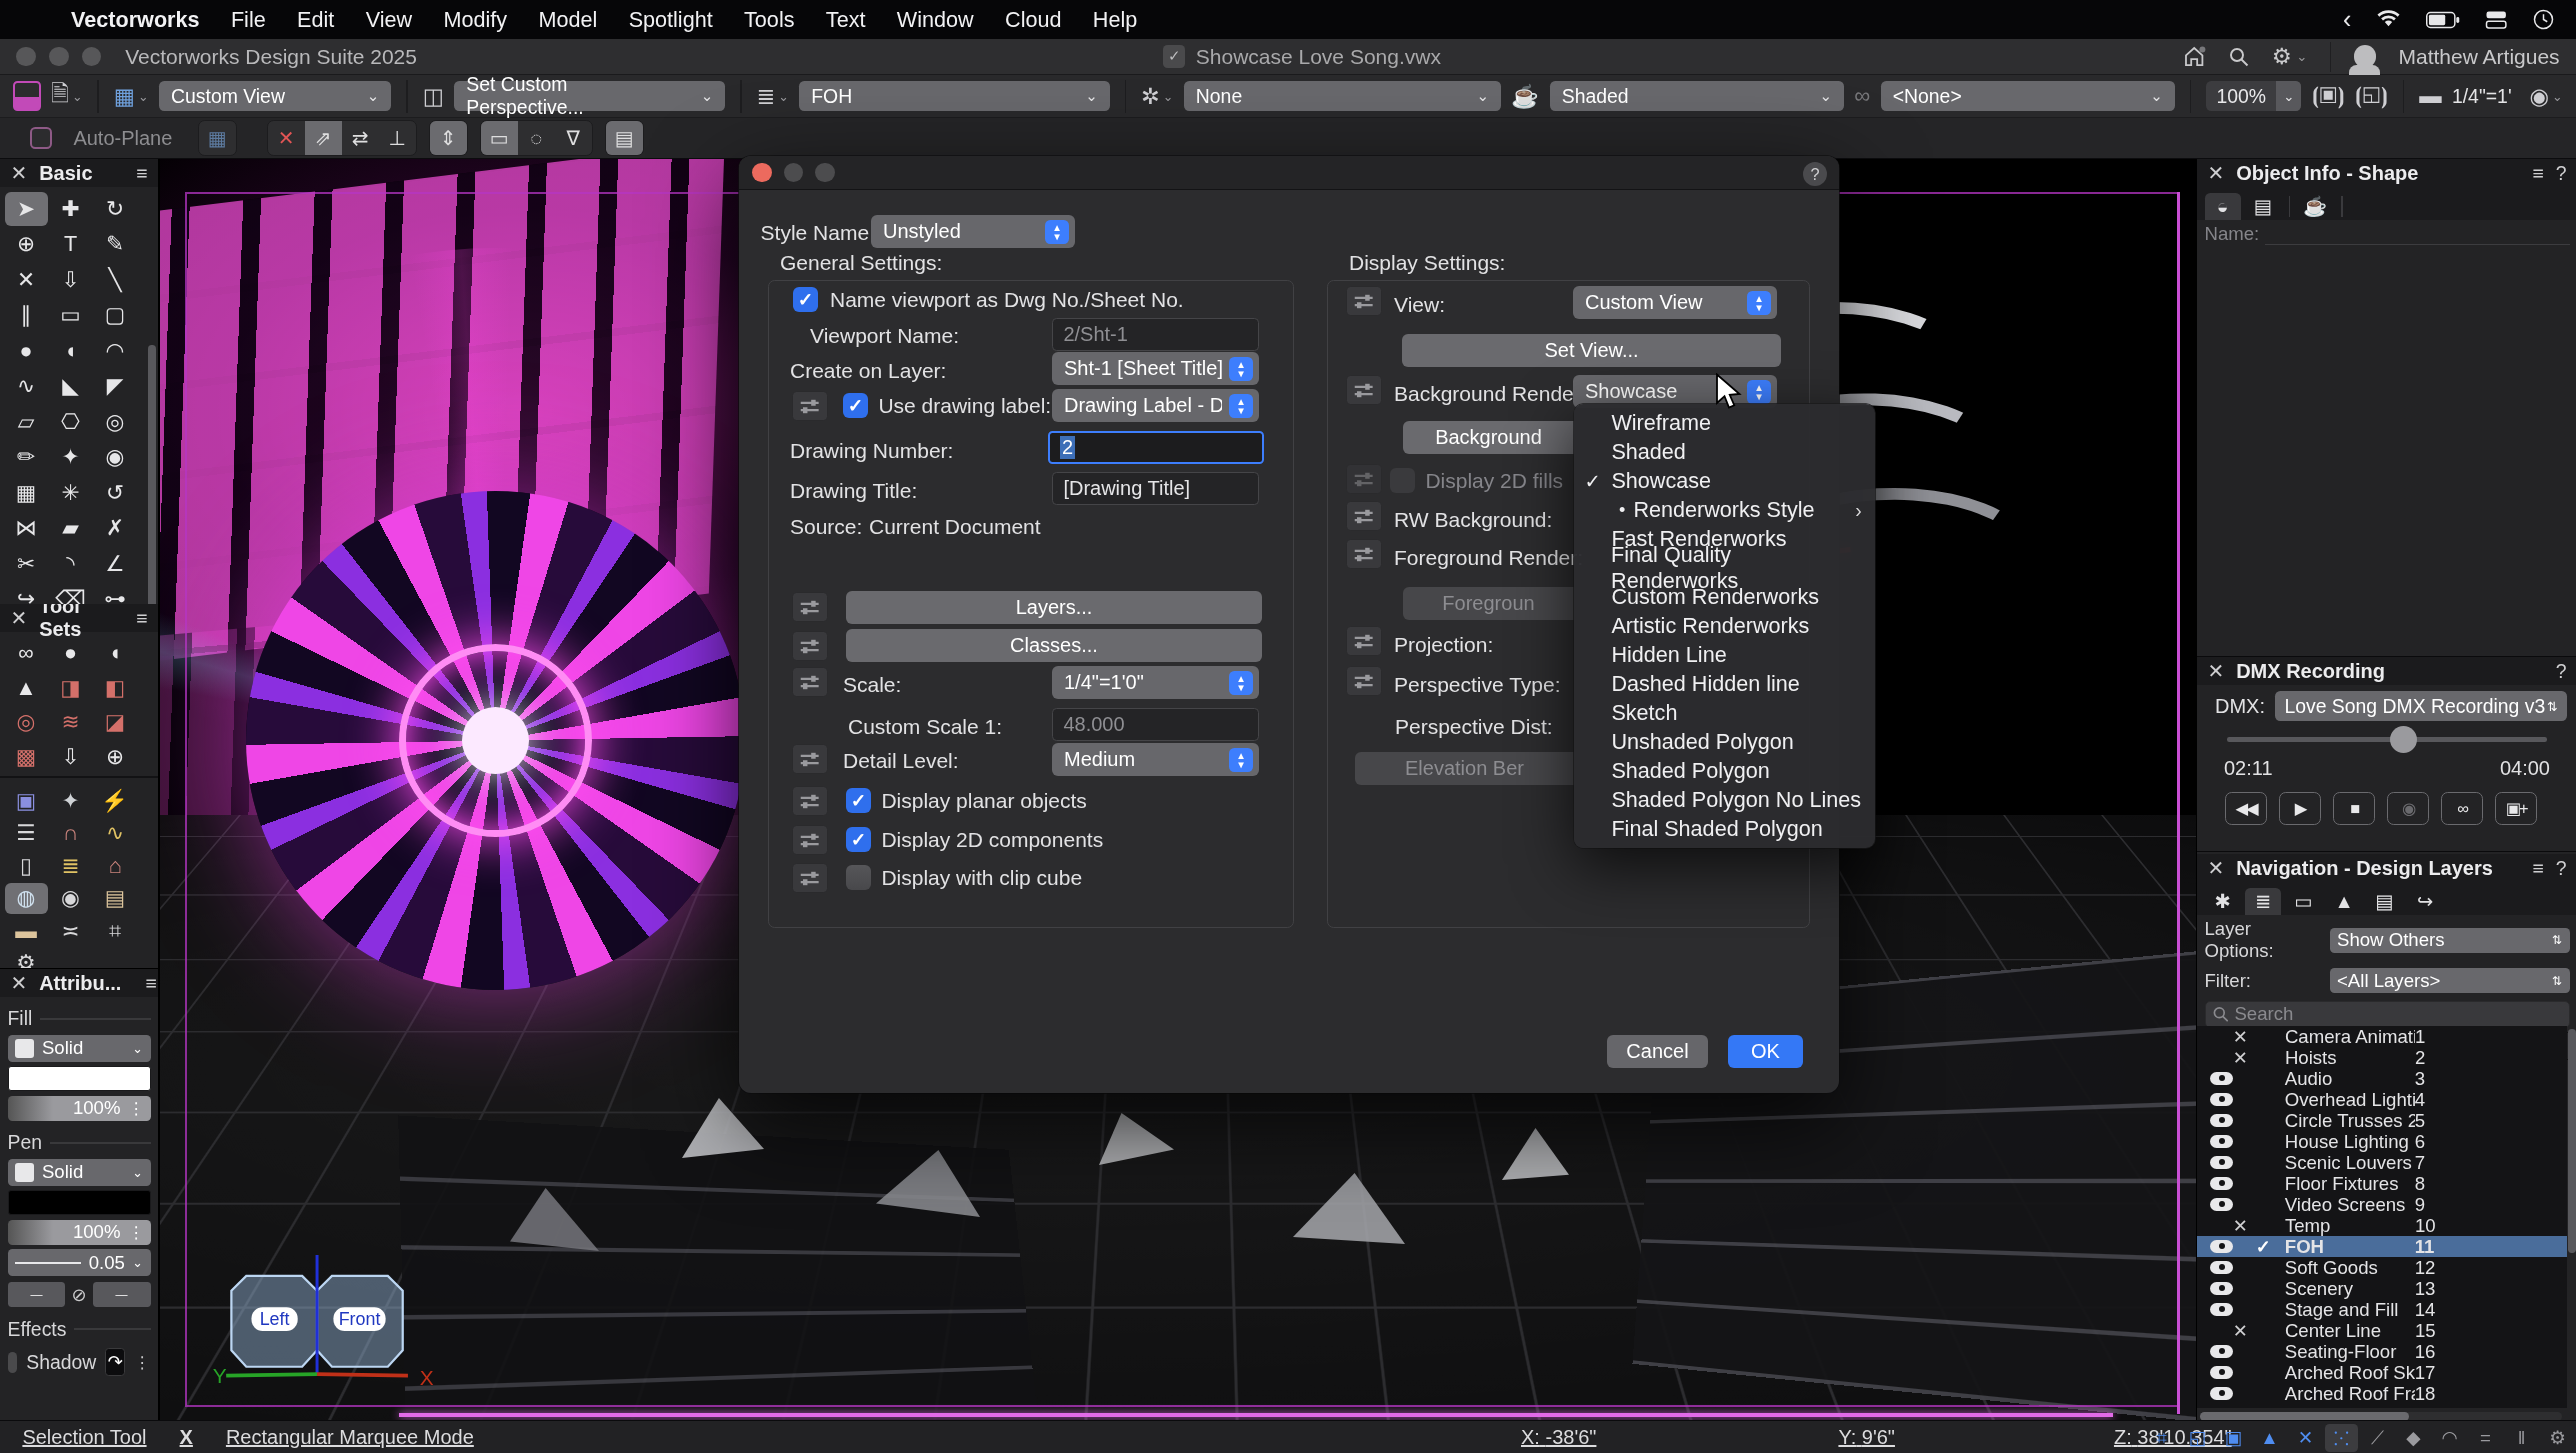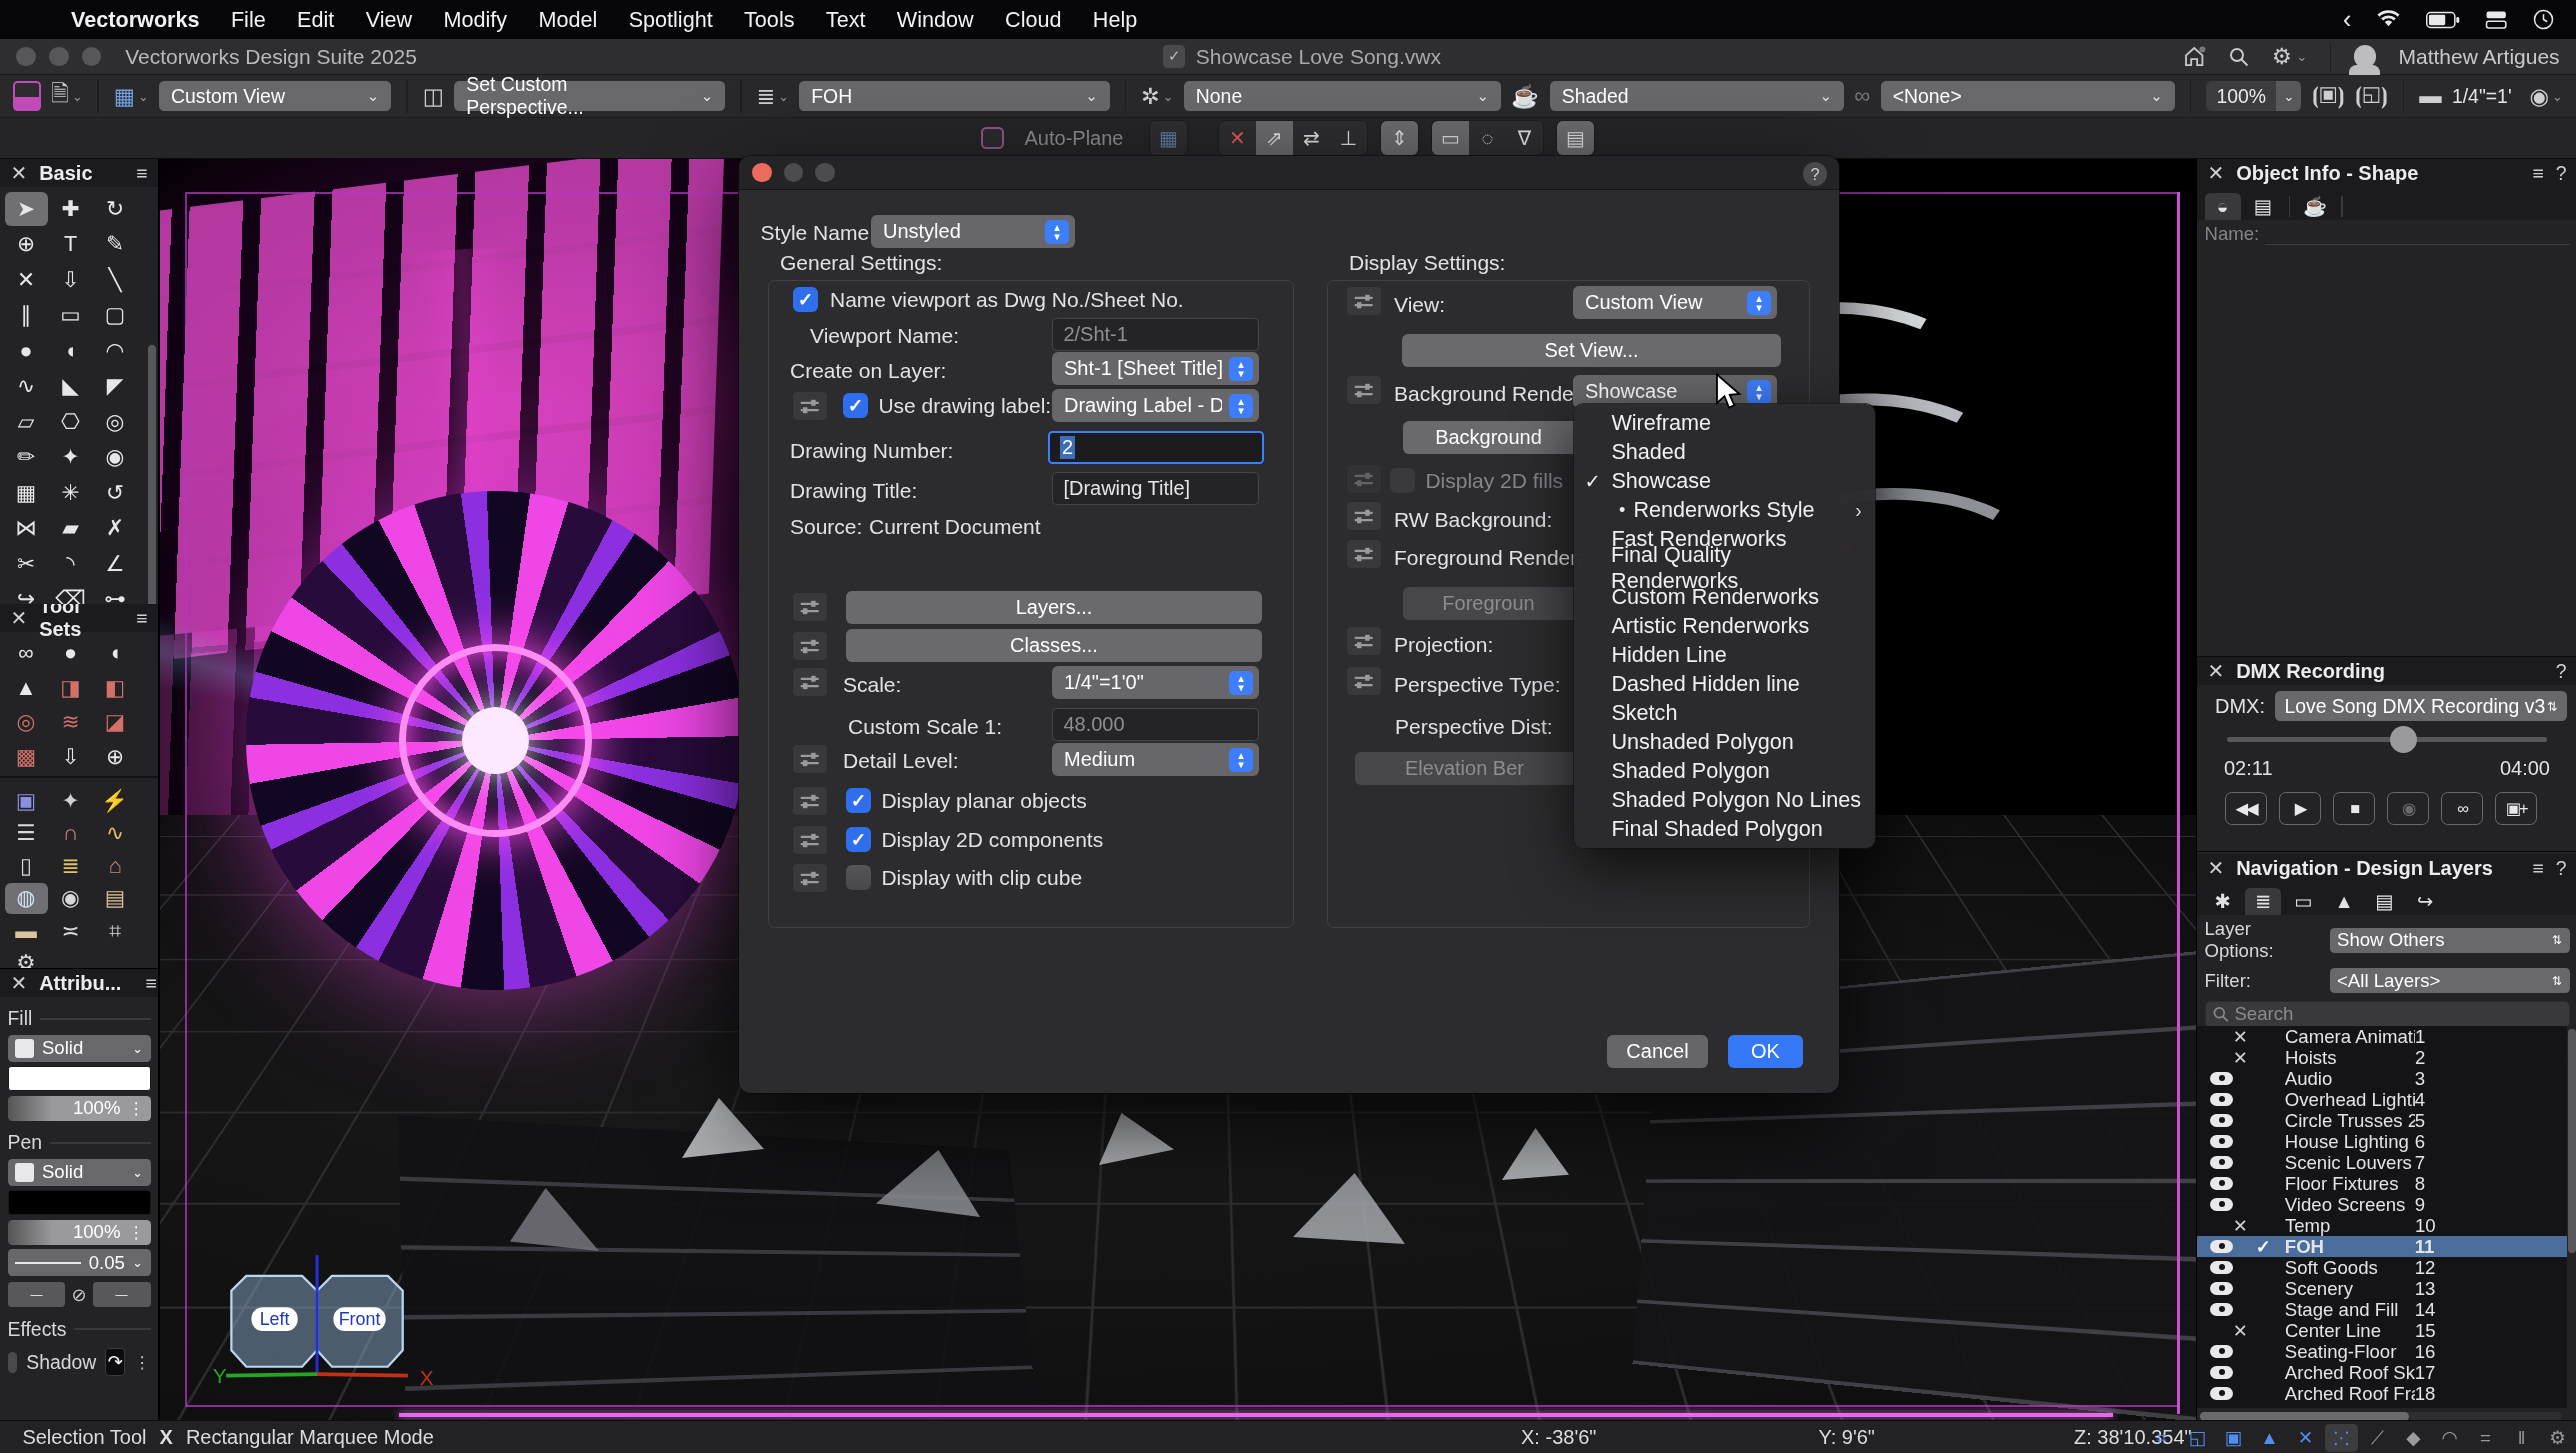--- a/index.html
+++ b/index.html
@@ -34,21 +34,21 @@
   .pill { height:30px; background:#68686c; border-radius:5.2px; color:#fff; font-size:19.4px; display:flex; align-items:center; padding:0 12px; }
   .pill .cv { margin-left:auto; font-size:15px; color:#e8e8ea; padding-left:10.4px; }
   .tbico { font-size:22.4px; color:#cfcfd3; display:flex; align-items:center; gap:3px; }
   .tbico .dn { font-size:12.7px; color:#9a9a9e; }
   .vsep2 { width:1.5px; height:33px; background:#1d1d1f; margin:0 4.5px; }
   .zoombox { height:30px; background:#3c3c3f; border-radius:5.2px; display:flex; align-items:center; font-size:19.4px; }
   .zoombox .zl { padding:0 10.4px; }
   .zoombox .st { width:25px; height:30px; background:#58585c; border-radius:0 5.2px 5.2px 0; display:flex; align-items:center; justify-content:center; font-size:13.4px; }
 
   
-  #modebar { left:0; top:118px; width:2576px; height:41px; background:#252527; border-bottom:0.7px solid #0c0c0e; display:flex; align-items:center; padding:0 30px; gap:12px;justify-content:center; }
+  #modebar { left:0; top:118px; width:2576px; height:41px; background:#252527; border-bottom:0.7px solid #0c0c0e; display:flex; align-items:center; padding:0 30px; gap:12px; }
   .apchk { width:22.4px; height:22.4px; border-radius:5.2px; border:2.2px solid #8e5a86; background:#2c2c2e; }
   #modebar .aplabel { font-size:20px; color:#8d8d90; margin:0 13.4px 0 9px; }
   .grp { display:flex; background:#2e2e30; border-radius:6.7px; overflow:hidden; border:0.7px solid #1c1c1e; }
   .mbtn { width:37px; height:34px; display:flex; align-items:center; justify-content:center; font-size:20px; color:#dededf; }
   .mbtn.on { background:#6b6b6f; }
   .mbtn.red { color:#e25555; }
 
   
   .palette { background:#232325; border-right:0.7px solid #000; }
   .phead { display:flex; align-items:center; gap:12px; background:#1b1b1d; height:28px; padding:0 10.4px; font-weight:bold; font-size:20px; color:#ececee; }
@@ -163,21 +163,21 @@
   .dmxpill .cv { margin-left:auto; font-size:12.7px; }
   .slider { position:relative; margin:16.4px 30px 0 30px; height:4.5px; border-radius:2.2px; background:#58585c; }
   .knob { position:absolute; top:-11.2px; width:27px; height:27px; border-radius:50%; background:#9a9a9e; }
   .times { display:flex; justify-content:space-between; margin:15px 27px 0 27px; font-size:20px; color:#e2e2e4; }
   .transport { display:flex; gap:12px; margin:12px 0 0 28px; }
   .tpbtn { width:42px; height:33px; border:1.5px solid #6a6a6e; border-radius:6.7px; display:flex; align-items:center; justify-content:center; font-size:16.4px; color:#e8e8ea; letter-spacing:-2.2px; }
   .tpbtn.dim { color:#6a6a6e; }
 
   
   #statusbar { left:0; top:1420px; width:2576px; height:34px; background:#222224; border-top:0.7px solid #0a0a0c; display:flex; align-items:center; font-size:20px; color:#dcdcde; }
-  #statusbar .seg { display:flex; gap:13px; align-items:center; }
+  #statusbar .seg { display:flex; gap:33px; align-items:center;text-decoration:underline; }
   .coord { white-space:nowrap; }
   .stripbtn { width:33px; height:28px; border-radius:4.5px; display:flex; align-items:center; justify-content:center; font-size:18.6px; color:#9a9a9e; }
   .stripbtn.blue { color:#4f8df0; }
   .stripbtn.on { background:#3c3c3f; }
 
   
   #cursor { left:1714px; top:373px; z-index:90; }
 
   .ttl { white-space:nowrap; }
 </style>

